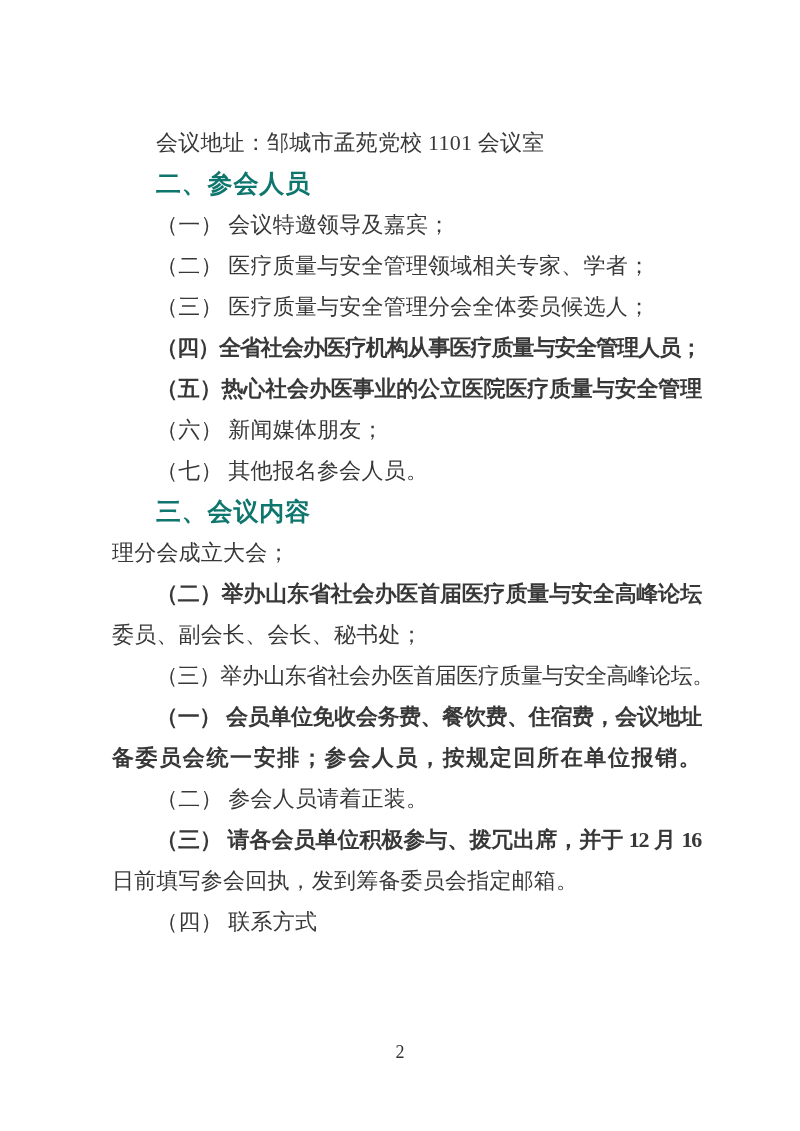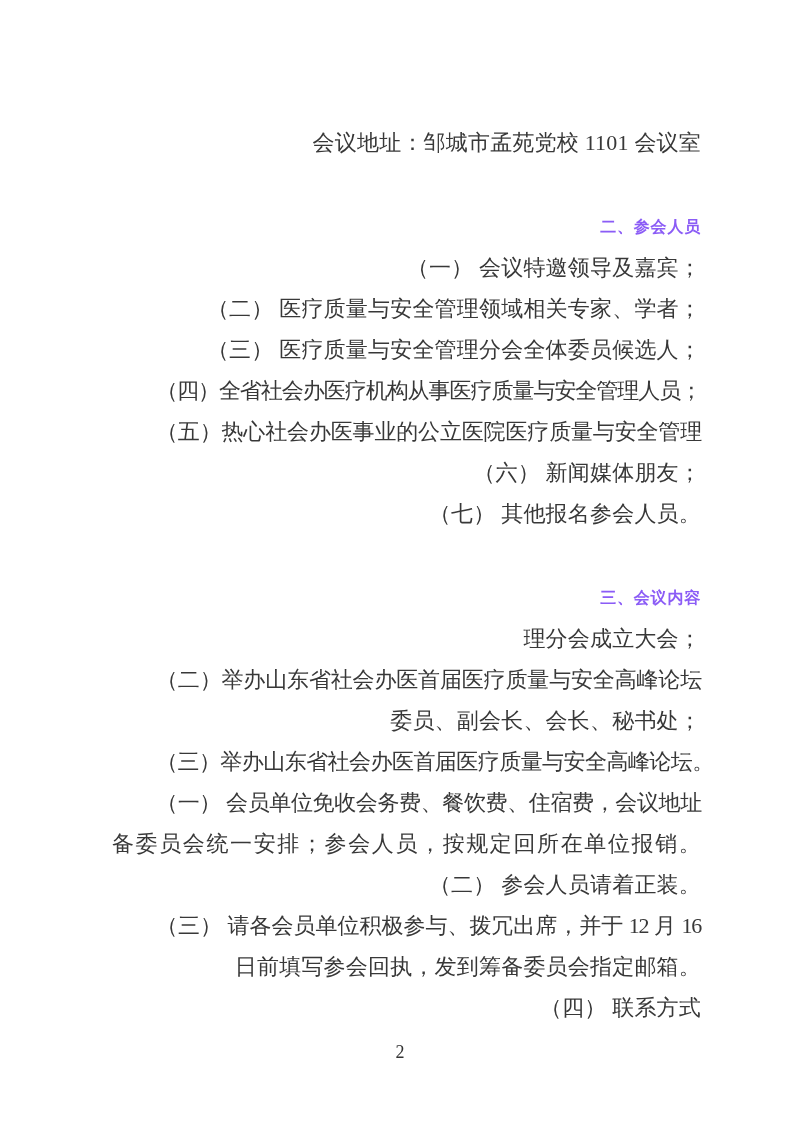--- a/index.html
+++ b/index.html
@@ -22,43 +22,42 @@
     top: 122px;
     width: 589px;
   }
   .line {
     height: 41px;
     line-height: 41px;
     font-size: 22px;
     letter-spacing: 0.2px;
     white-space: nowrap;
     color: #383838;
-    text-align: right;
   }
   .indent {
     padding-left: 44px;
   }
   .heading {
     font-family: "Liberation Sans", "DejaVu Sans", sans-serif;
     font-weight: 700;
-    font-size: 16px;
+    font-size: 25px;
     letter-spacing: 0.8px;
-    color: #8b5cf6;
+    color: #0f766e;
     padding-left: 44px;
-    margin-top: 43px;
   }
   .tight {
     letter-spacing: -1.2px;
   }
   .tight2 {
     letter-spacing: -0.55px;
   }
   .stretch {
     text-align: justify;
     text-align-last: justify;
+    font-weight: bold;
   }
   .footer {
     position: absolute;
     left: 0;
     top: 1040px;
     width: 800px;
     height: 24px;
     line-height: 24px;
     text-align: center;
     font-size: 18px;

